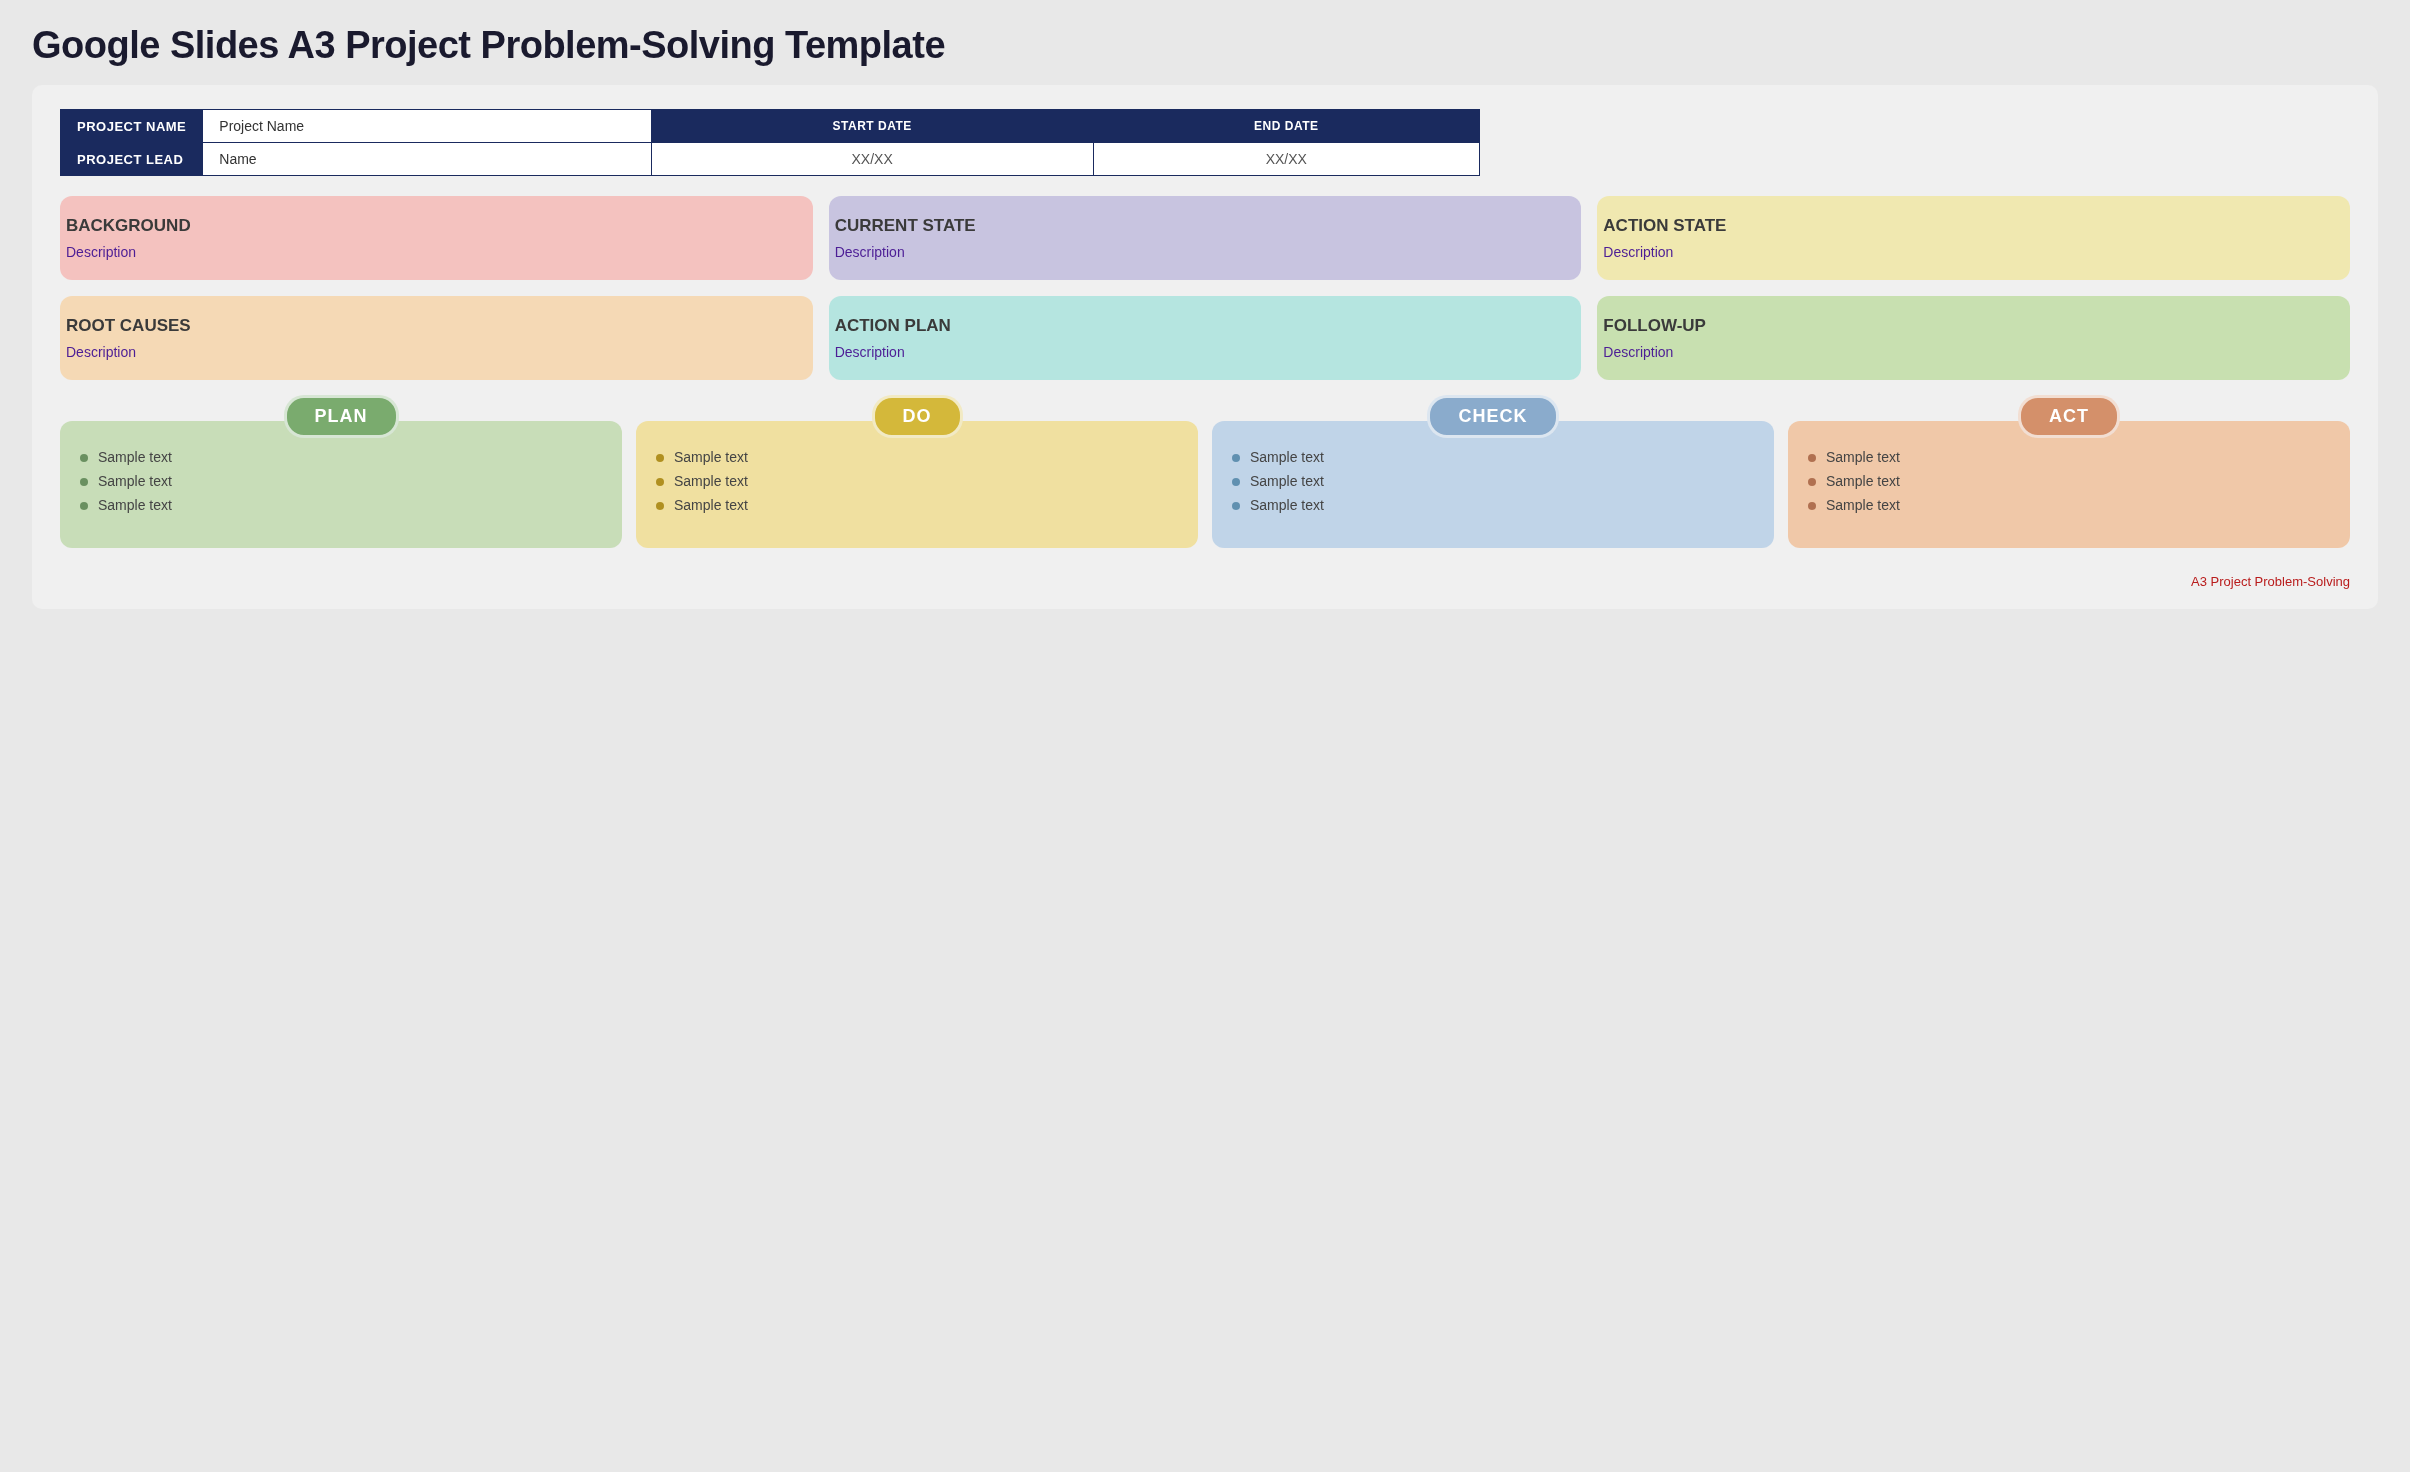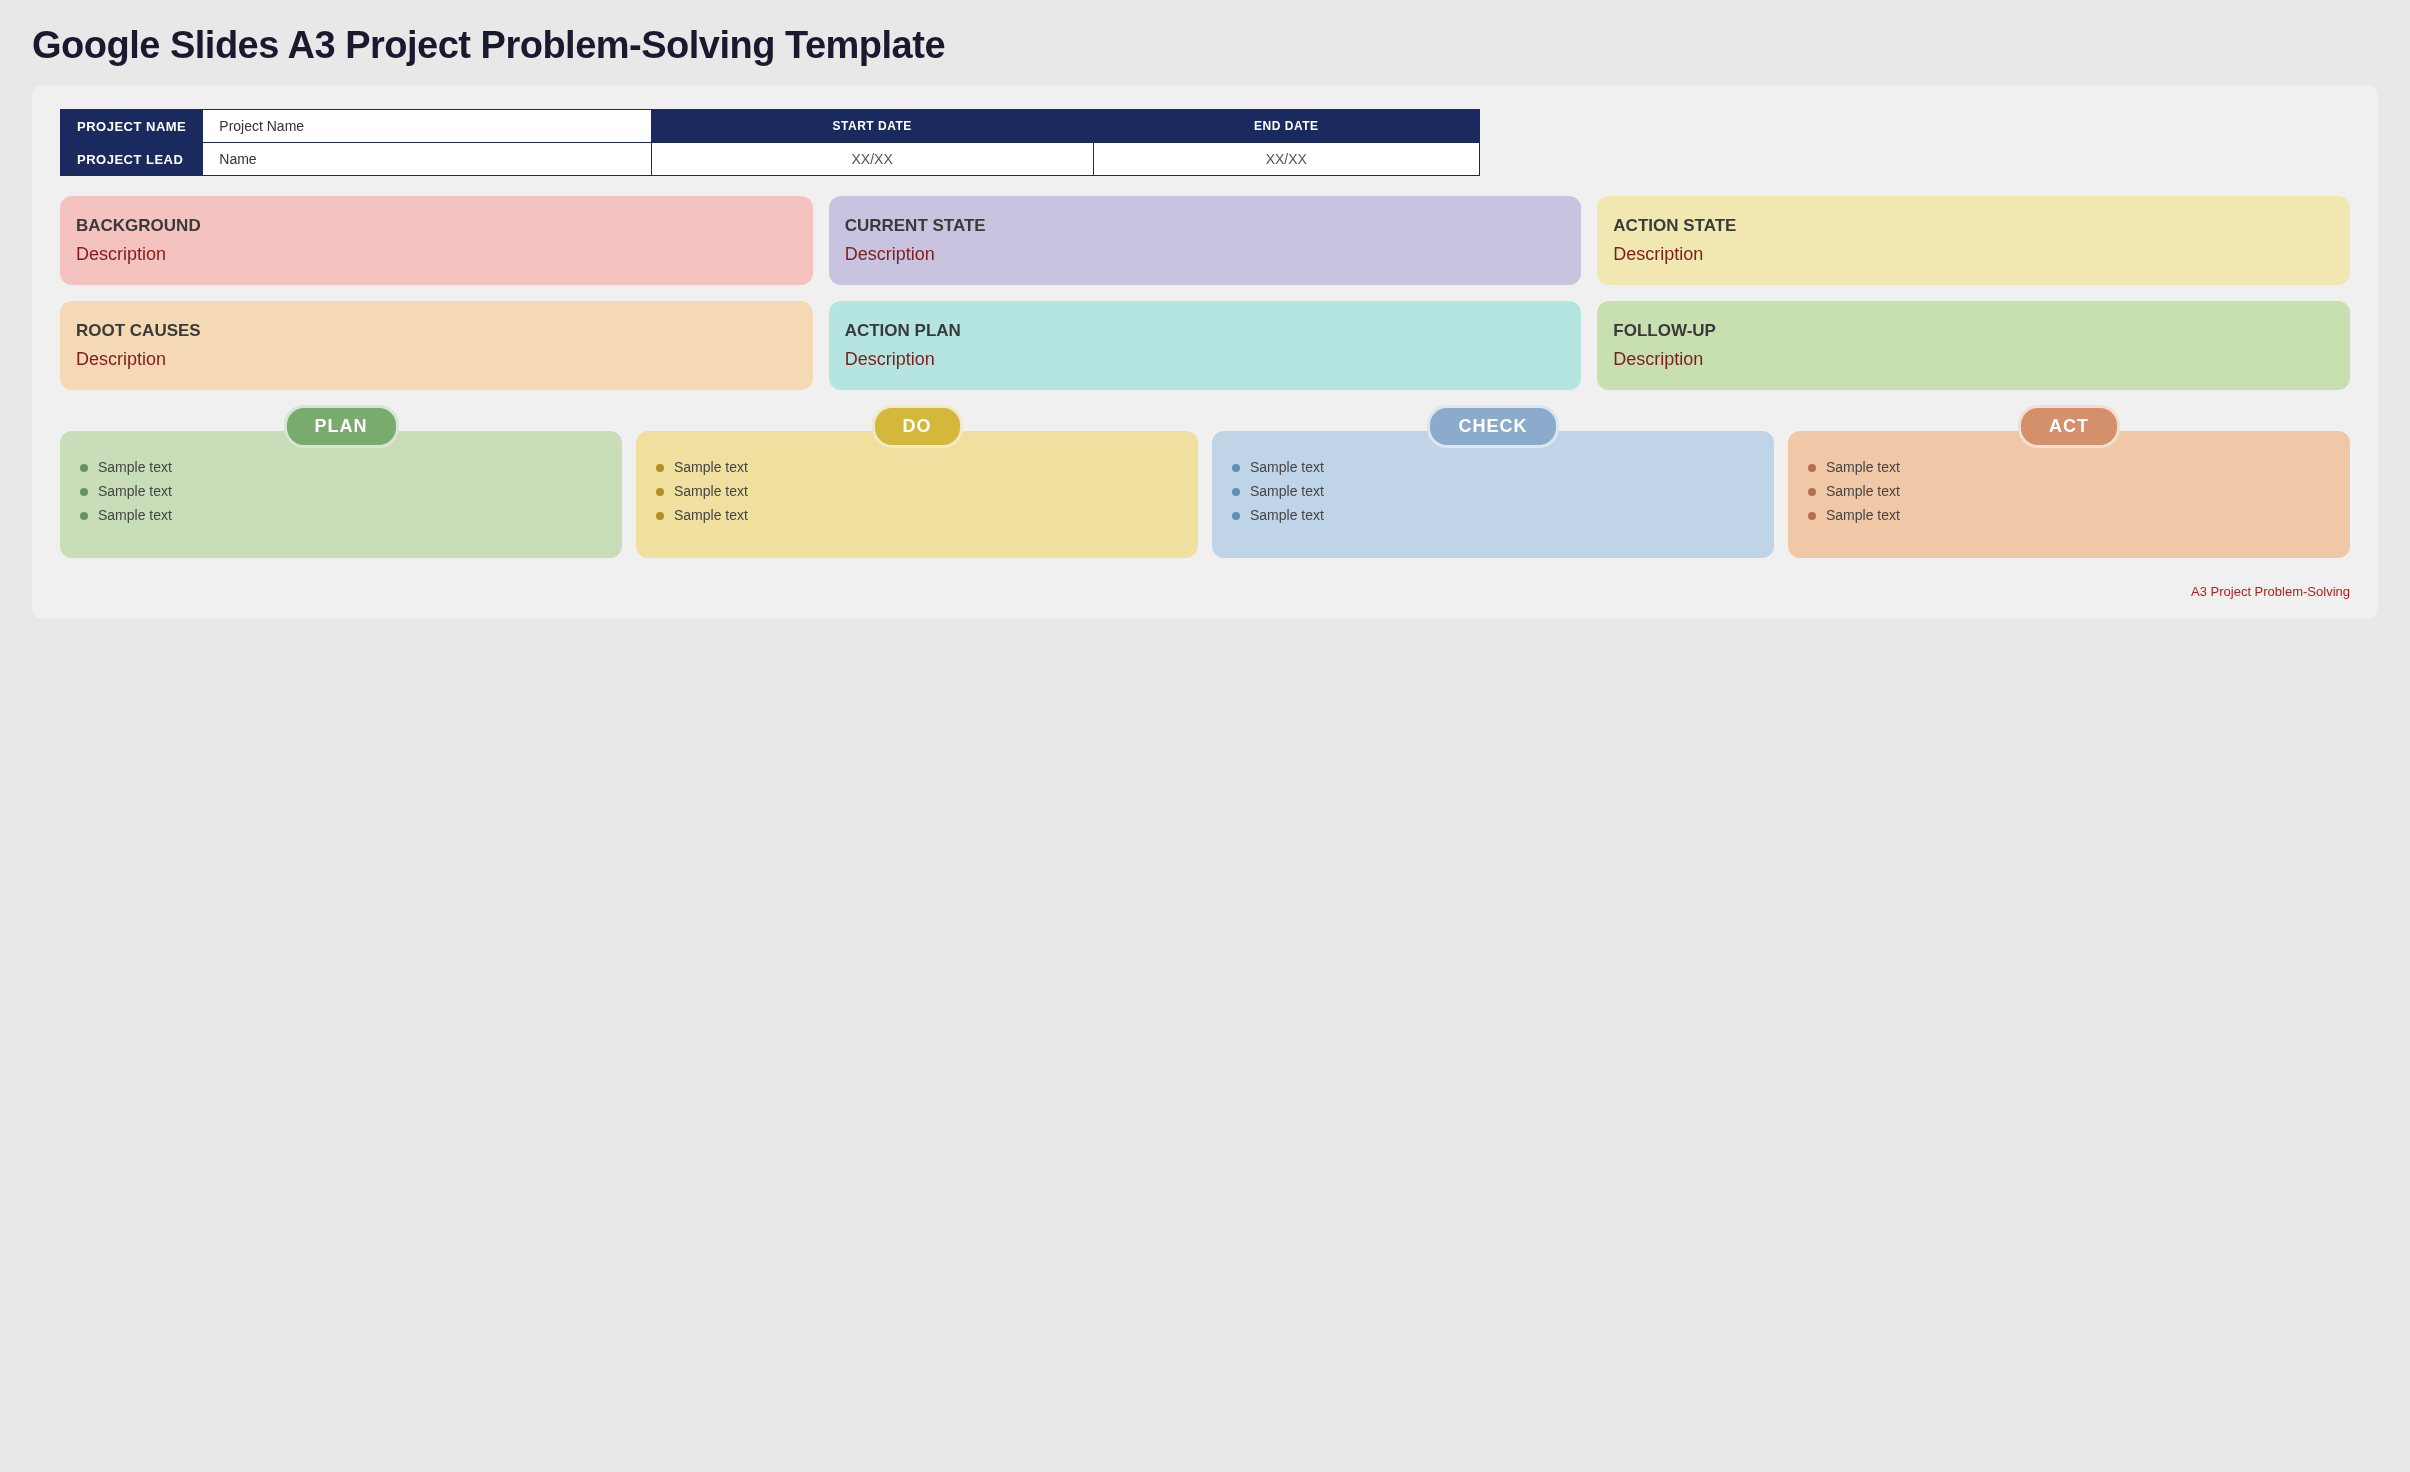--- a/index.html
+++ b/index.html
@@ -65,31 +65,31 @@
     }
     
     .top-grid {
       display: grid;
       grid-template-columns: 1fr 1fr 1fr;
       gap: 16px;
       margin-bottom: 16px;
     }
     .card {
       border-radius: 12px;
-      padding: 20px 16px;
+      padding: 20px 6px;
     }
     .card-title {
       font-weight: 800;
       font-size: 17px;
       margin-bottom: 8px;
       color: #3a3a3a;
     }
     .card-desc {
-      font-size: 18px;
-      color: #7f1d1d;
+      font-size: 14px;
+      color: #4c1d95;
     }
     .card-background { background: #f4c2bf; }
     .card-current { background: #c8c4e0; }
     .card-target { background: #f0e8b0; }
     .card-rootcauses { background: #f5d9b5; }
     .card-actionplan { background: #b5e5e0; }
     .card-followup { background: #c8e0b0; }
     
     .pdca-grid {
       display: grid;

